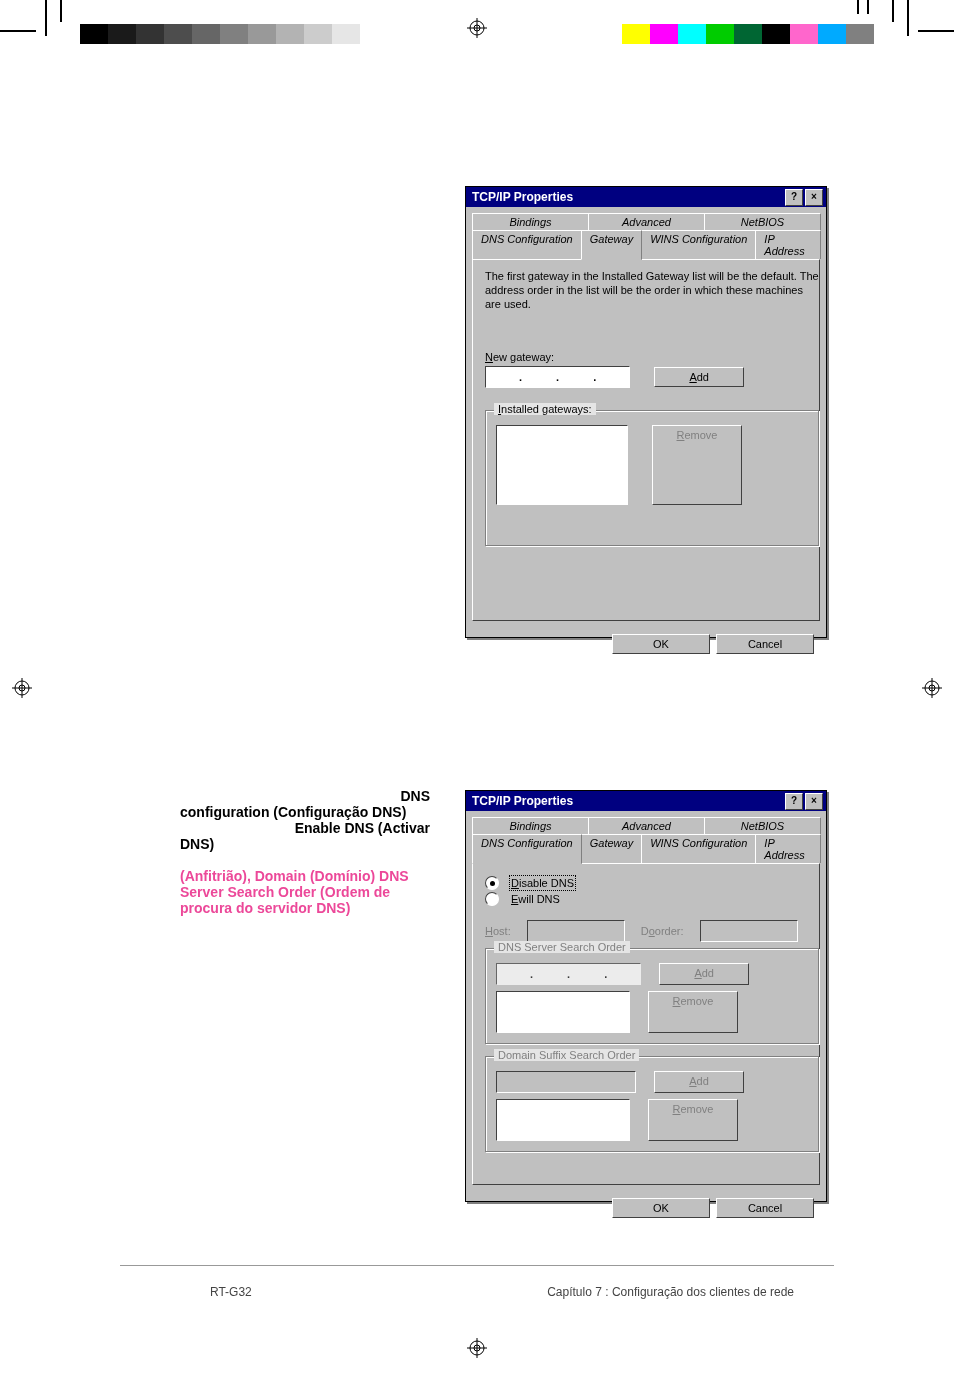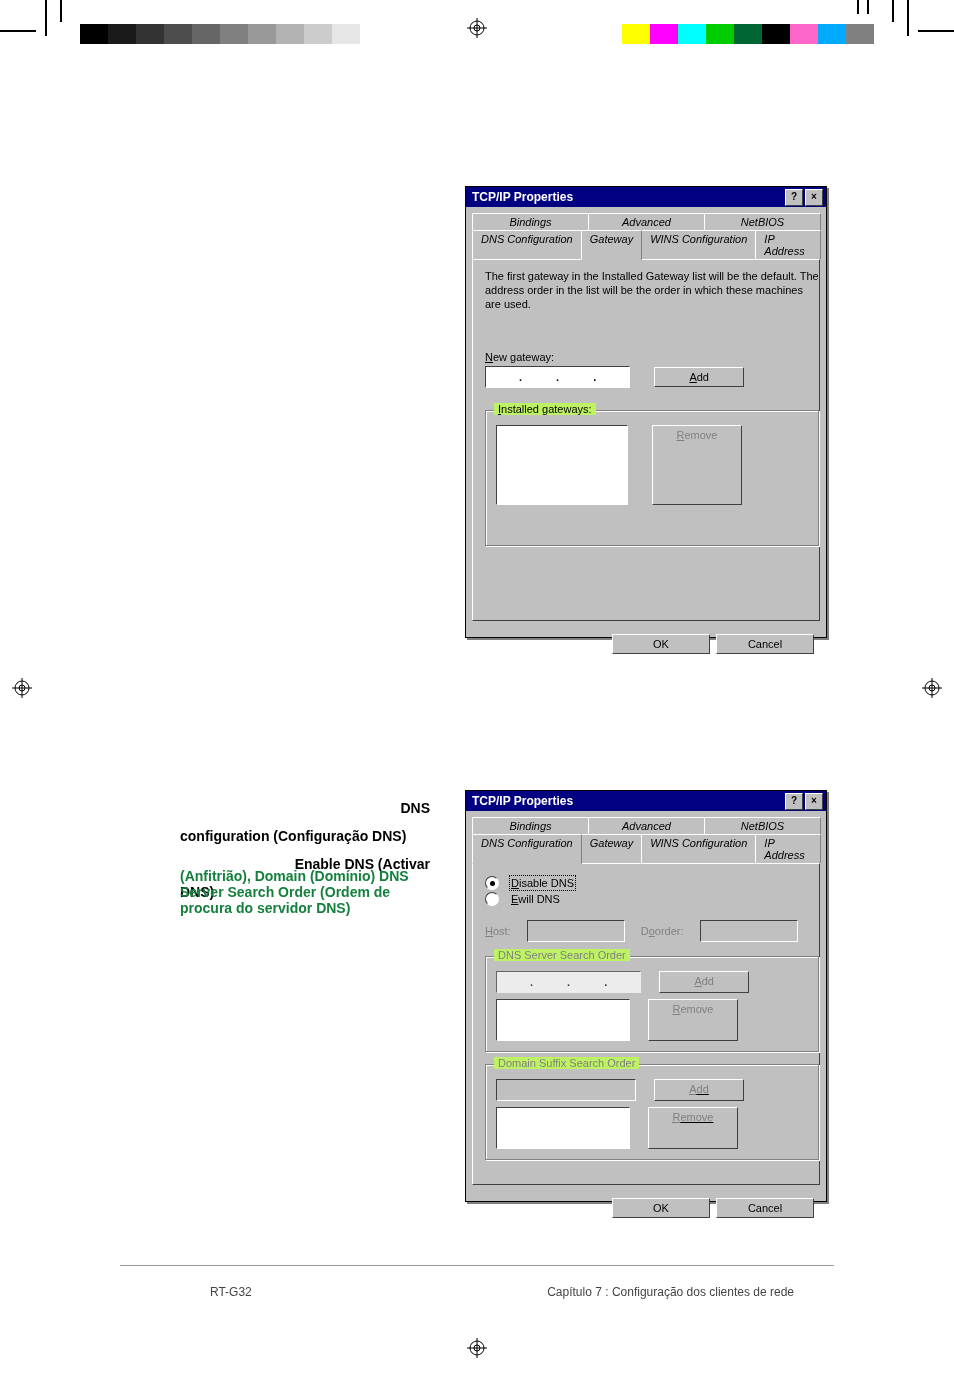--- a/index.html
+++ b/index.html
@@ -52,31 +52,31 @@
   .left-text-1 {
     position: absolute;
     left: 180px;
     top: 788px;
     width: 250px;
     font-family: Arial, Helvetica, sans-serif;
     font-size: 14px;
     font-weight: 700;
     color: #000;
   }
-  .left-text-1 .line { display: block; margin-top: 12px; }
+  .left-text-1 .line { display: block; }
   .right-align { text-align: right; }
   .left-text-2 {
     position: absolute;
     left: 180px;
     top: 868px;
     width: 250px;
     font-family: Arial, Helvetica, sans-serif;
     font-size: 14px;
     font-weight: 700;
-    color: #15803d;
+    color: #ec4899;
   }
 
   
   .footer-rule {
     position: absolute;
     left: 120px;
     right: 120px;
     top: 1265px;
     border-top: 1px solid #999;
   }
@@ -228,21 +228,21 @@
     border: 1px solid #808080;
     box-shadow: inset 1px 1px 0 #fff, 1px 1px 0 #fff;
     position: relative;
     padding: 14px 10px 10px 10px;
     margin-top: 8px;
   }
   .groupbox > legend, .groupbox > .legend {
     position: absolute;
     top: -8px;
     left: 8px;
-    background: #bef264;
+    background: #e5e5e5;
     padding: 0 4px;
     font-size: 11px;
   }
 
   .buttonbar {
     margin: 6px 6px 6px 6px;
     height: 34px;
     display: flex;
     justify-content: flex-end;
     align-items: center;
@@ -446,41 +446,41 @@
       <span class="lbl"><span class="underline-accel">E</span><span>will DNS</span></span>
     </div>
 
     <div style="display:flex;gap:16px;margin-top:14px;align-items:center;">
       <span class="grey-text"><span class="underline-accel">H</span><span>ost:</span></span>
       <div class="textbox9x disabled" style="width:90px"></div>
       <span class="grey-text"><span>D</span><span class="underline-accel">o</span><span>order:</span></span>
       <div class="textbox9x disabled" style="width:90px"></div>
     </div>
 
-    <div class="groupbox" style="margin-top:14px;">
+    <div class="groupbox" style="margin-top:6px;">
       <span class="legend grey-text">DNS Server Search Order</span>
       <div style="display:flex;gap:18px;">
         <div class="ip-box" style="opacity:.7">
           <input class="ip-seg" style="">
             <span class="ip-dot">.</span>
           <input class="ip-seg" style="">
             <span class="ip-dot">.</span>
           <input class="ip-seg" style="">
             <span class="ip-dot">.</span>
           <input class="ip-seg" style="">
         </div>
         <div class="btn9x disabled"><span class="underline-accel">A</span><span>dd</span></div>
       </div>
       <div style="display:flex;gap:18px;margin-top:6px;">
         <div class="listbox9x" style="width:132px;height:40px;"></div>
         <div class="btn9x disabled"><span class="underline-accel">R</span><span>emove</span></div>
       </div>
     </div>
 
-    <div class="groupbox" style="margin-top:12px;text-decoration:underline;">
+    <div class="groupbox" style="margin-top:12px;">
       <span class="legend grey-text">Domain Suffix Search Order</span>
       <div style="display:flex;gap:18px;">
         <div class="textbox9x disabled" style="width:132px"></div>
         <div class="btn9x disabled"><span class="underline-accel">A</span><span>dd</span></div>
       </div>
       <div style="display:flex;gap:18px;margin-top:6px;">
         <div class="listbox9x" style="width:132px;height:40px;"></div>
         <div class="btn9x disabled"><span class="underline-accel">R</span><span>emove</span></div>
       </div>
     </div>

